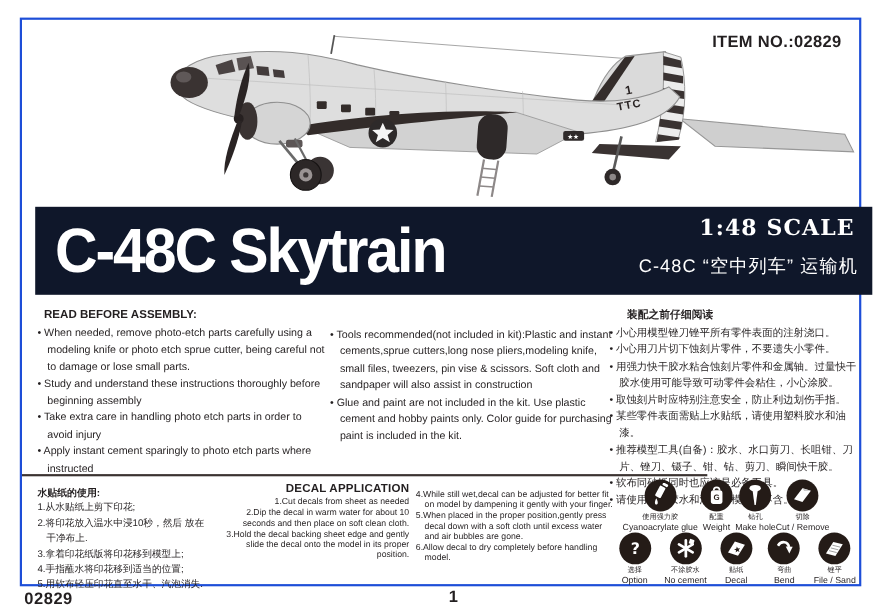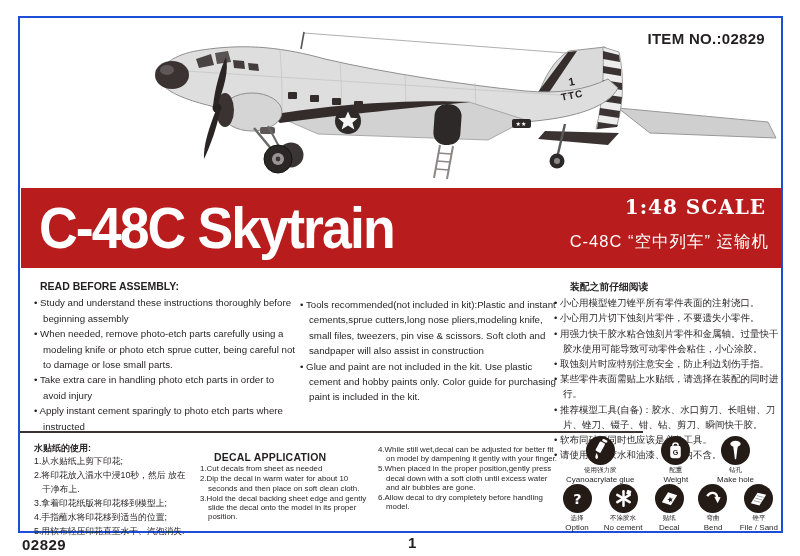--- a/index.html
+++ b/index.html
@@ -3,21 +3,21 @@
 <meta charset="utf-8">
 <style>
   html,body{margin:0;padding:0;background:#fff;}
   .page{position:relative;width:800px;height:556px;background:#fff;overflow:hidden;
         font-family:"Liberation Sans","DejaVu Sans",sans-serif;color:#231f20;}
   .frame{position:absolute;left:18px;top:16px;width:761px;height:513px;
          border:2px solid #1d4ed8;background:#fff;}
   .itemno{position:absolute;top:12px;right:16px;font-size:15px;font-weight:bold;letter-spacing:.3px;}
   .plane-wrap{position:absolute;left:0;top:0;width:761px;height:170px;}
   
-  .banner{position:absolute;left:1px;top:170px;width:761px;height:80px;background:#b91c1c;color:#fff;}
+  .banner{position:absolute;left:12px;top:170px;width:761px;height:80px;background:#0f172a;color:#fff;}
   .banner .title{position:absolute;left:18px;top:0px;font-size:57px;font-weight:bold;
                  letter-spacing:-2px;transform:scaleX(.94);transform-origin:left center;
                  line-height:80px;white-space:nowrap;}
   .banner .scale{position:absolute;right:16px;top:7px;font-family:"DejaVu Serif","Liberation Serif",serif;
                  font-weight:bold;font-size:20px;letter-spacing:1px;}
   .banner .subcn{position:absolute;right:13px;top:43px;font-size:16.5px;letter-spacing:1px;white-space:nowrap;}
   
   .instr{position:absolute;left:0;top:250px;width:761px;height:165px;font-size:9.7px;line-height:15.4px;}
   .instr h3{margin:0;font-size:10.5px;font-weight:bold;}
   .col1{position:absolute;left:14px;top:11px;width:262px;}
@@ -26,21 +26,21 @@
   .col3 h3{padding-left:16px;font-size:9.8px;}
   ul.blist{margin:1px 0 0 0;padding:0;list-style:none;}
   ul.blist li{padding-left:9px;text-indent:-9px;}
   ul.blist li::before{content:"\2022  ";}
   .col1 h3{padding-left:6px;}
   
   .bottom{position:absolute;left:0;top:413px;width:623px;height:98px;border-top:2px solid #3b3331;}
   .cnsteps{position:absolute;left:14px;top:9px;width:154px;font-size:8.8px;line-height:13.2px;}
   .cnsteps h3{margin:0;font-size:9px;font-weight:bold;}
   .cnsteps div{white-space:normal;}
-  .ensteps1{position:absolute;left:180px;top:20px;width:172px;font-size:7.9px;line-height:9.2px;}
+  .ensteps1{position:absolute;left:180px;top:7px;width:172px;font-size:7.9px;line-height:9.2px;text-align:right;}
   .ensteps1 h3{margin:0 0 2px 14px;font-size:10.5px;font-weight:bold;letter-spacing:.2px;}
   .ensteps2{position:absolute;left:358px;top:12px;width:182px;font-size:7.9px;line-height:9.2px;}
   .step{padding-left:8px;text-indent:-8px;margin-bottom:1px;}
   
   .icons{position:absolute;left:540px;top:3px;width:218px;}
   .icon-row{display:flex;justify-content:space-between;}
   .icon-row.r1{width:188px;margin-left:6px;}
   .icon-cell{display:flex;flex-direction:column;align-items:center;width:auto;min-width:34px;}
   .icon-circle{width:29px;height:29px;border-radius:50%;background:#241b17;display:flex;
                align-items:center;justify-content:center;}
@@ -163,40 +163,40 @@
     <div class="banner">
       <div class="title">C-48C Skytrain</div>
       <div class="scale">1:48 SCALE</div>
       <div class="subcn">C-48C “空中列车” 运输机</div>
     </div>
 
     <div class="instr">
       <div class="col1">
         <h3>READ BEFORE ASSEMBLY:</h3>
         <ul class="blist">
+            <li>When needed, remove photo-etch parts carefully using a modeling knife or photo etch sprue cutter, being careful not to damage or lose small parts.</li>
             <li>Study and understand these instructions thoroughly before beginning assembly</li>
-            <li>When needed, remove photo-etch parts carefully using a modeling knife or photo etch sprue cutter, being careful not to damage or lose small parts.</li>
             <li>Take extra care in handling photo etch parts in order to avoid injury</li>
             <li>Apply instant cement sparingly to photo etch parts where instructed</li>
           </ul>
       </div>
       <div class="col2">
         <ul class="blist">
             <li>Tools recommended(not included in kit):Plastic and instant cements,sprue cutters,long nose pliers,modeling knife, small files, tweezers, pin vise &amp; scissors. Soft cloth and sandpaper will also assist in construction</li>
             <li>Glue and paint are not included in the kit. Use plastic cement and hobby paints only. Color guide for purchasing paint is included in the kit.</li>
           </ul>
       </div>
       <div class="col3">
         <h3>装配之前仔细阅读</h3>
         <ul class="blist">
             <li>小心用模型锉刀锉平所有零件表面的注射浇口。</li>
             <li>小心用刀片切下蚀刻片零件，不要遗失小零件。</li>
             <li>用强力快干胶水粘合蚀刻片零件和金属轴。过量快干胶水使用可能导致可动零件会粘住，小心涂胶。</li>
             <li>取蚀刻片时应特别注意安全，防止利边划伤手指。</li>
-            <li>某些零件表面需贴上水贴纸，请选择在装配的同时进行。</li>
+            <li>某些零件表面需贴上水贴纸，请使用塑料胶水和油漆。</li>
             <li>推荐模型工具(自备)：胶水、水口剪刀、长咀钳、刀片、锉刀、镊子、钳、钻、剪刀、瞬间快干胶。</li>
             <li>软布同砂纸同时也应该是必备工具。</li>
             <li>请使用塑料胶水和油漆、模型内不含。</li>
           </ul>
       </div>
     </div>
 
     <div class="bottom">
       <div class="cnsteps">
         <h3>水贴纸的使用:</h3>
@@ -254,20 +254,30 @@
                 <svg viewBox="0 0 24 24">
                   <g fill="#fff">
                     <ellipse cx="12" cy="5" rx="5.4" ry="3.1"></ellipse>
                     <polygon points="9.6,7.4 14.4,7.4 12.6,21 11.4,21"></polygon>
                   </g>
                 </svg>
               </div>
             <div class="icon-cn">钻孔</div>
             <div class="icon-en">Make hole</div>
           </div>
+            <div class="icon-cell">
+            <div class="icon-circle">
+                <svg viewBox="0 0 24 24">
+                  <polygon points="4,15.5 12,5 20,7.5 12,18" fill="#fff"></polygon>
+                  <polygon points="12,5 13.6,7.6 20,7.5" fill="#c9c9c9"></polygon>
+                </svg>
+              </div>
+            <div class="icon-cn">切除</div>
+            <div class="icon-en">Cut / Remove</div>
+          </div>
           </div>
         <div class="icon-row">
             <div class="icon-cell">
             <div class="icon-circle">
                 <svg viewBox="0 0 24 24">
                   <text x="12" y="17.5" font-size="15" font-weight="bold" fill="#fff" text-anchor="middle" font-family="DejaVu Sans, sans-serif">?</text>
                 </svg>
               </div>
             <div class="icon-cn">选择</div>
             <div class="icon-en">Option</div>

